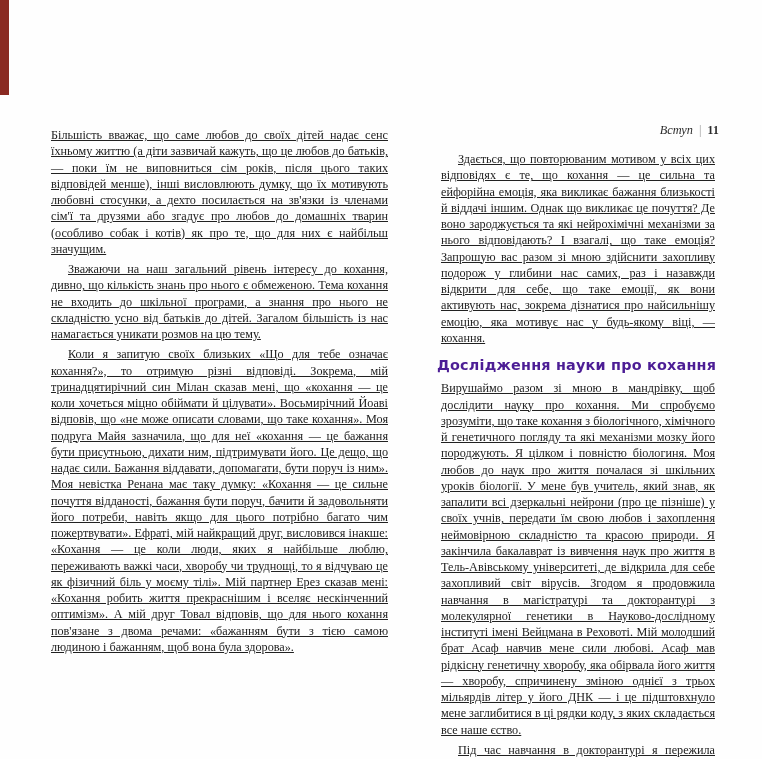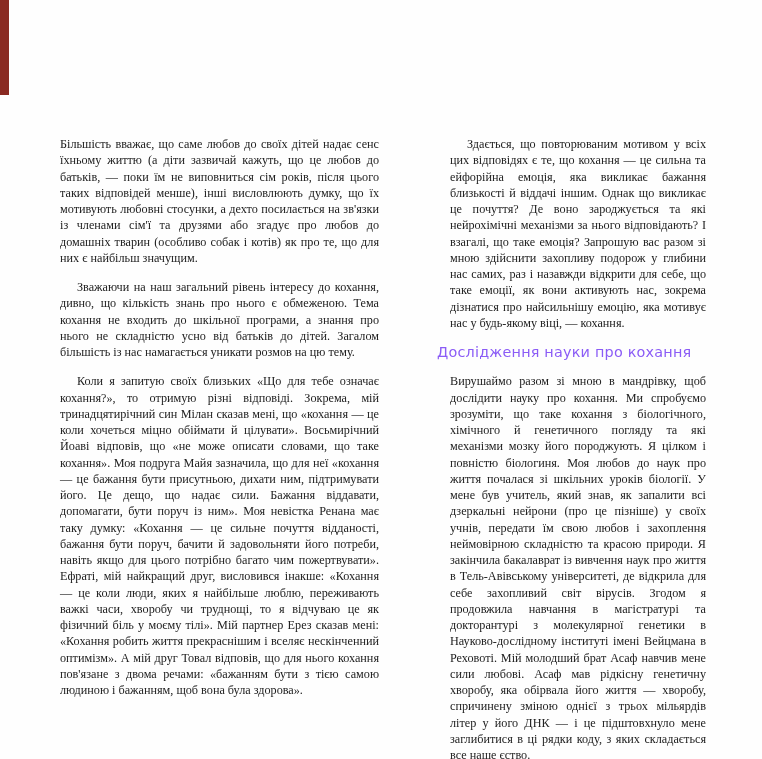--- a/index.html
+++ b/index.html
@@ -38,28 +38,28 @@
   .running-header .pagenum { font-weight: bold; font-size: 11.6px; letter-spacing: 0.3px; }
   .running-header .sep { color: #9a9a9a; margin: 0 6px; font-weight: normal; }
   .running-header .title-italic { font-style: italic; }
 
   .body-text {
     font-size: 12.2px;
     line-height: 16.25px;
     text-align: justify;
     color: #212121;
   }
-  .body-text p { margin: 13px; }
+  .body-text p { margin: 4px; text-decoration: underline; }
   .body-text p.indent { text-indent: 17px; }
 
   .section-heading {
     font-family: "DejaVu Sans", sans-serif;
     font-size: 14.4px;
-    font-weight: normal;
-    color: #8b5cf6;
+    font-weight: bold;
+    color: #4c1d95;
     letter-spacing: 0.2px;
     margin: 11px 0 7px 0;
     text-align: left;
   }
 </style>
 </head>
 <body>
 
 <div class="scroll-indicator" style="background: rgb(138, 42, 34);"></div>
 
@@ -67,20 +67,23 @@
 
   <div class="col col-left">
     <div class="body-text">
       <p>Більшість вважає, що саме любов до своїх дітей надає сенс їхньому життю (а діти зазвичай кажуть, що це любов до батьків, — поки їм не виповниться сім років, після цього таких відповідей менше), інші висловлюють думку, що їх мотивують любовні стосунки, а дехто посилається на зв'язки із членами сім'ї та друзями або згадує про любов до домашніх тварин (особливо собак і котів) як про те, що для них є найбільш значущим.</p>
       <p class="indent">Зважаючи на наш загальний рівень інтересу до кохання, дивно, що кількість знань про нього є обмеженою. Тема кохання не входить до шкільної програми, а знання про нього не складністю усно від батьків до дітей. Загалом більшість із нас намагається уникати розмов на цю тему.</p>
       <p class="indent">Коли я запитую своїх близьких «Що для тебе означає кохання?», то отримую різні відповіді. Зокрема, мій тринадцятирічний син Мілан сказав мені, що «кохання — це коли хочеться міцно обіймати й цілувати». Восьмирічний Йоаві відповів, що «не може описати словами, що таке кохання». Моя подруга Майя зазначила, що для неї «кохання — це бажання бути присутньою, дихати ним, підтримувати його. Це дещо, що надає сили. Бажання віддавати, допомагати, бути поруч із ним». Моя невістка Ренана має таку думку: «Кохання — це сильне почуття відданості, бажання бути поруч, бачити й задовольняти його потреби, навіть якщо для цього потрібно багато чим пожертвувати». Ефраті, мій найкращий друг, висловився інакше: «Кохання — це коли люди, яких я найбільше люблю, переживають важкі часи, хворобу чи труднощі, то я відчуваю це як фізичний біль у моєму тілі». Мій партнер Ерез сказав мені: «Кохання робить життя прекраснішим і вселяє нескінченний оптимізм». А мій друг Товал відповів, що для нього кохання пов'язане з двома речами: «бажанням бути з тією самою людиною і бажанням, щоб вона була здорова».</p>
     </div>
   </div>
 
   <div class="col col-right">
+    <div class="running-header rh-right">
+      <span class="title-italic">Вступ</span><span class="sep">|</span><span class="pagenum">11</span>
+    </div>
     <div class="body-text">
       <p class="indent">Здається, що повторюваним мотивом у всіх цих відповідях є те, що кохання — це сильна та ейфорійна емоція, яка викликає бажання близькості й віддачі іншим. Однак що викликає це почуття? Де воно зароджується та які нейрохімічні механізми за нього відповідають? І взагалі, що таке емоція? Запрошую вас разом зі мною здійснити захопливу подорож у глибини нас самих, раз і назавжди відкрити для себе, що таке емоції, як вони активують нас, зокрема дізнатися про найсильнішу емоцію, яка мотивує нас у будь-якому віці, — кохання.</p>
       <h2 class="section-heading">Дослідження науки про кохання</h2>
       <p>Вирушаймо разом зі мною в мандрівку, щоб дослідити науку про кохання. Ми спробуємо зрозуміти, що таке кохання з біологічного, хімічного й генетичного погляду та які механізми мозку його породжують. Я цілком і повністю біологиня. Моя любов до наук про життя почалася зі шкільних уроків біології. У мене був учитель, який знав, як запалити всі дзеркальні нейрони (про це пізніше) у своїх учнів, передати їм свою любов і захоплення неймовірною складністю та красою природи. Я закінчила бакалаврат із вивчення наук про життя в Тель-Авівському університеті, де відкрила для себе захопливий світ вірусів. Згодом я продовжила навчання в магістратурі та докторантурі з молекулярної генетики в Науково-дослідному інституті імені Вейцмана в Реховоті. Мій молодший брат Асаф навчив мене сили любові. Асаф мав рідкісну генетичну хворобу, яка обірвала його життя — хворобу, спричинену зміною однієї з трьох мільярдів літер у його ДНК — і це підштовхнуло мене заглибитися в ці рядки коду, з яких складається все наше єство.</p>
       <p class="indent">Під час навчання в докторантурі я пережила розлучення після п'яти років шлюбу, маючи двох чудових дітей. Це</p>
     </div>
   </div>
 
 </div>
 

